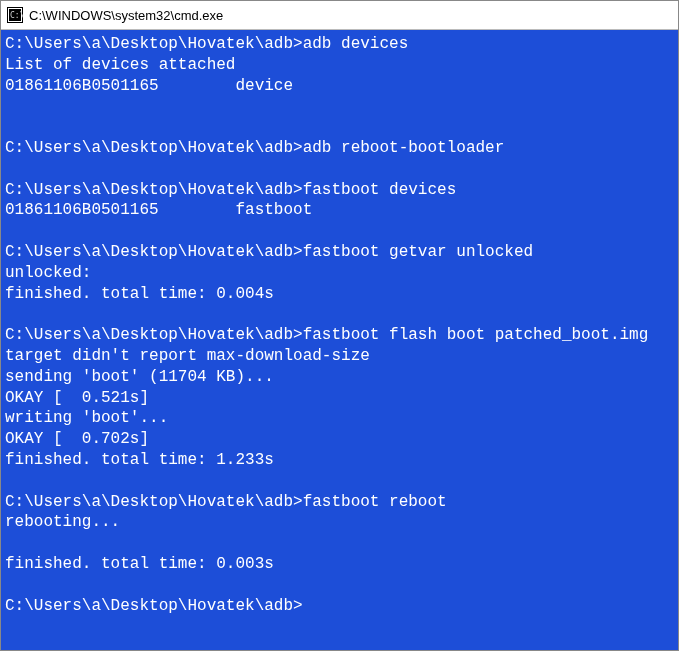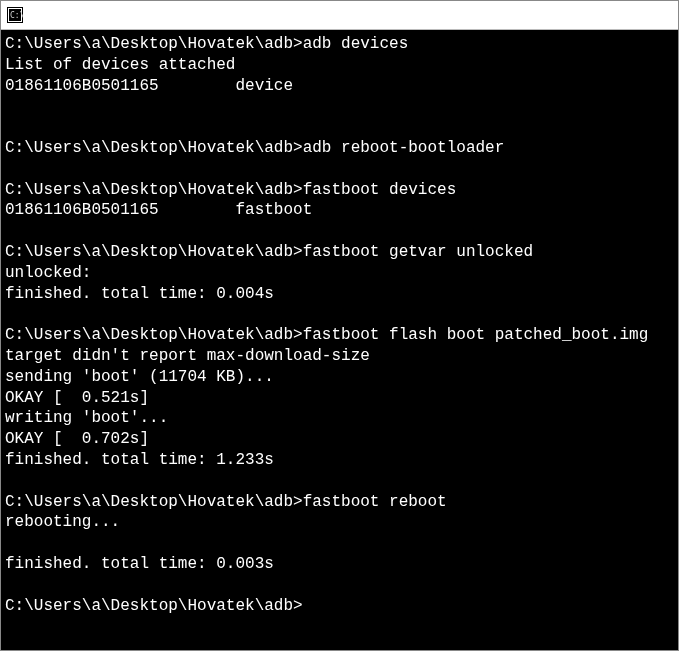--- a/index.html
+++ b/index.html
@@ -32,21 +32,21 @@
     width: 16px;
     height: 16px;
     margin-right: 6px;
     display: inline-flex;
     align-items: center;
     justify-content: center;
   }
   .titlebar .icon svg { display:block; }
   .terminal {
     flex: 1;
-    background: #000000;
+    background: #1d4ed8;
     color: #fff;
     font-family: Consolas, "Courier New", monospace;
     font-size: 16px;
     line-height: 1.3;
     padding: 4px 4px;
     white-space: pre;
     overflow: hidden;
   }
   .line { white-space: pre; }
 </style>
@@ -56,15 +56,16 @@
 <div class="window">
   <div class="titlebar">
     <span class="icon">
       <svg width="16" height="16" viewBox="0 0 16 16">
         <rect x="0" y="0" width="16" height="16" fill="#000"></rect>
         <rect x="1" y="1" width="14" height="14" fill="#fff"></rect>
         <rect x="2" y="2" width="12" height="12" fill="#000"></rect>
         <text x="3" y="11" font-size="8" fill="#ccc" font-family="monospace">C:\</text>
       </svg>
     </span>
+    <span>C:\WINDOWS\system32\cmd.exe</span>
   </div>
   <div class="terminal" id="terminal"><div class="line">C:\Users\a\Desktop\Hovatek\adb&gt;adb devices</div><div class="line">List of devices attached</div><div class="line">01861106B0501165        device</div><div class="line">&nbsp;</div><div class="line">&nbsp;</div><div class="line">C:\Users\a\Desktop\Hovatek\adb&gt;adb reboot-bootloader</div><div class="line">&nbsp;</div><div class="line">C:\Users\a\Desktop\Hovatek\adb&gt;fastboot devices</div><div class="line">01861106B0501165        fastboot</div><div class="line">&nbsp;</div><div class="line">C:\Users\a\Desktop\Hovatek\adb&gt;fastboot getvar unlocked</div><div class="line">unlocked:</div><div class="line">finished. total time: 0.004s</div><div class="line">&nbsp;</div><div class="line">C:\Users\a\Desktop\Hovatek\adb&gt;fastboot flash boot patched_boot.img</div><div class="line">target didn't report max-download-size</div><div class="line">sending 'boot' (11704 KB)...</div><div class="line">OKAY [  0.521s]</div><div class="line">writing 'boot'...</div><div class="line">OKAY [  0.702s]</div><div class="line">finished. total time: 1.233s</div><div class="line">&nbsp;</div><div class="line">C:\Users\a\Desktop\Hovatek\adb&gt;fastboot reboot</div><div class="line">rebooting...</div><div class="line">&nbsp;</div><div class="line">finished. total time: 0.003s</div><div class="line">&nbsp;</div><div class="line">C:\Users\a\Desktop\Hovatek\adb&gt;</div></div>
 </div>
 
 </body></html>

